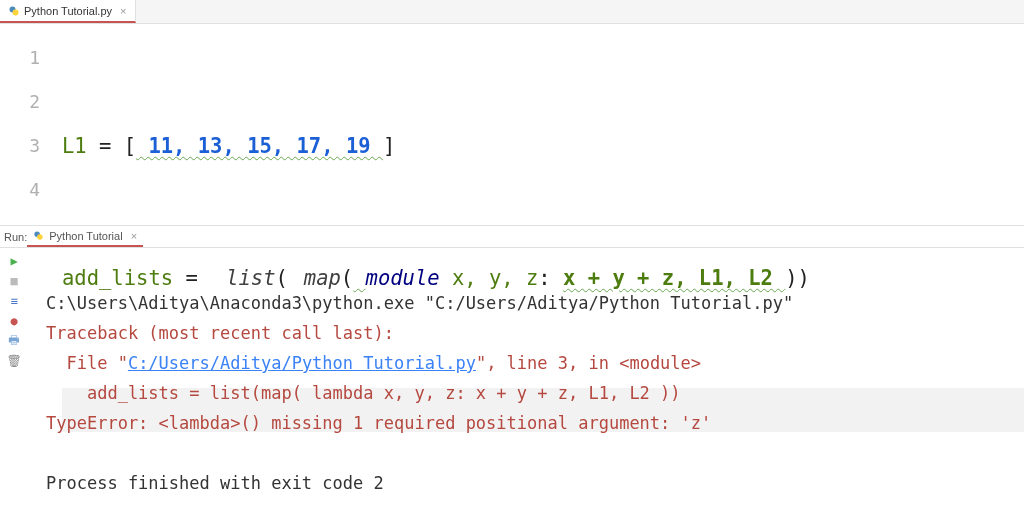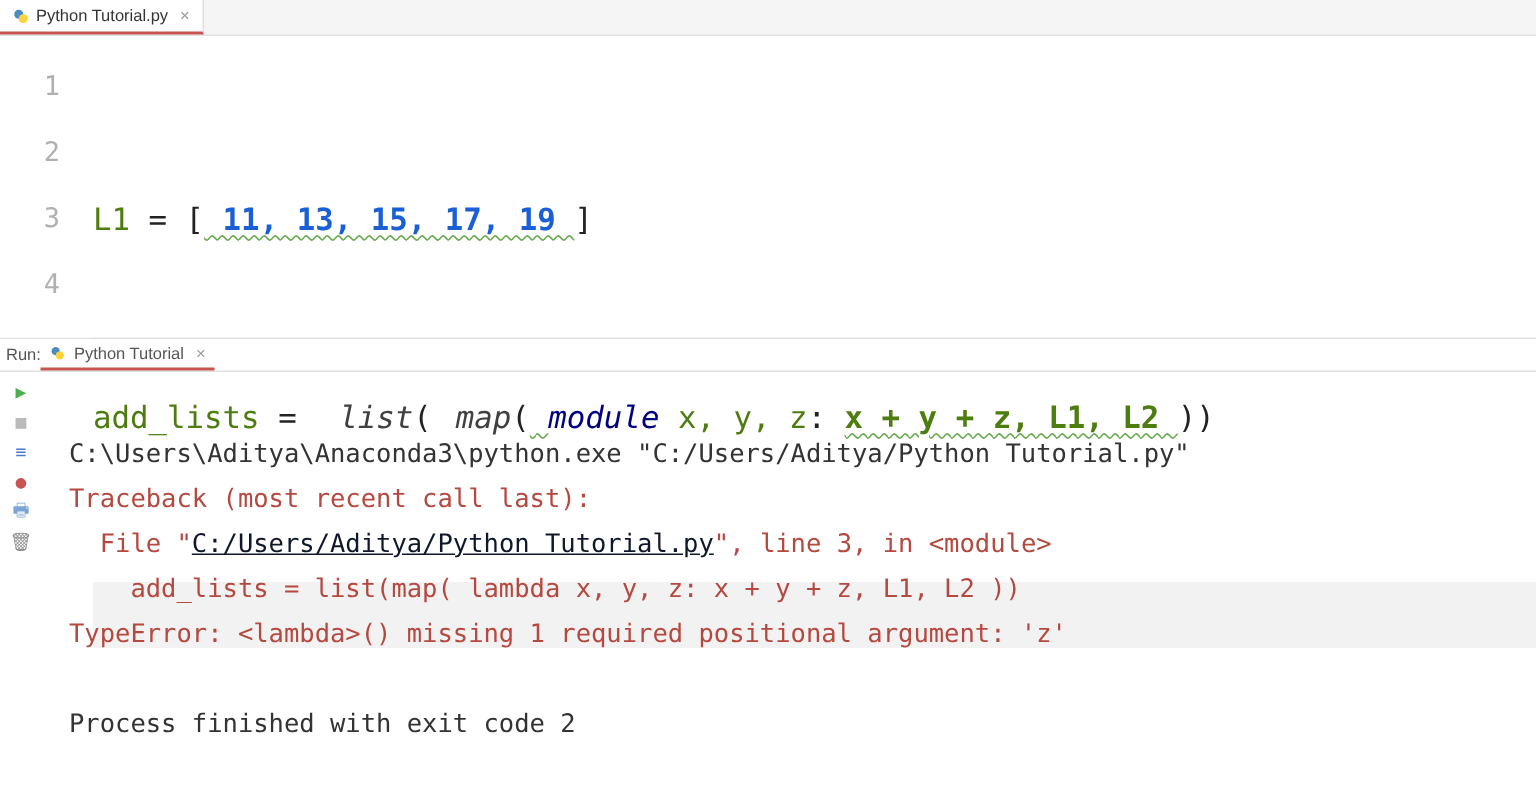--- a/index.html
+++ b/index.html
@@ -112,21 +112,21 @@
   .tool-ic { width:14px; height:14px; display:flex; align-items:center; justify-content:center; cursor:pointer;}
   .console {
     flex: 1;
     padding: 10px 0 0 18px;
     font-size: 17px;
     line-height: 30px;
     white-space: pre;
     color: #333;
   }
   .err { color: #b5483f; margin-top: 12px; }
-  .flink { color: #0f172a; text-decoration: underline; cursor: pointer; }
+  .flink { color: #3b82f6; text-decoration: underline; cursor: pointer; }
 </style>
 </head>
 <body>
 
 <div class="top-tabs">
   <div class="file-tab">
     <span class="py-icon">
       <svg viewBox="0 0 16 16" width="12" height="12">
           <circle cx="6" cy="6" r="4" fill="#4b8bbe"></circle>
           <circle cx="10" cy="10" r="4" fill="#ffd43b"></circle>

